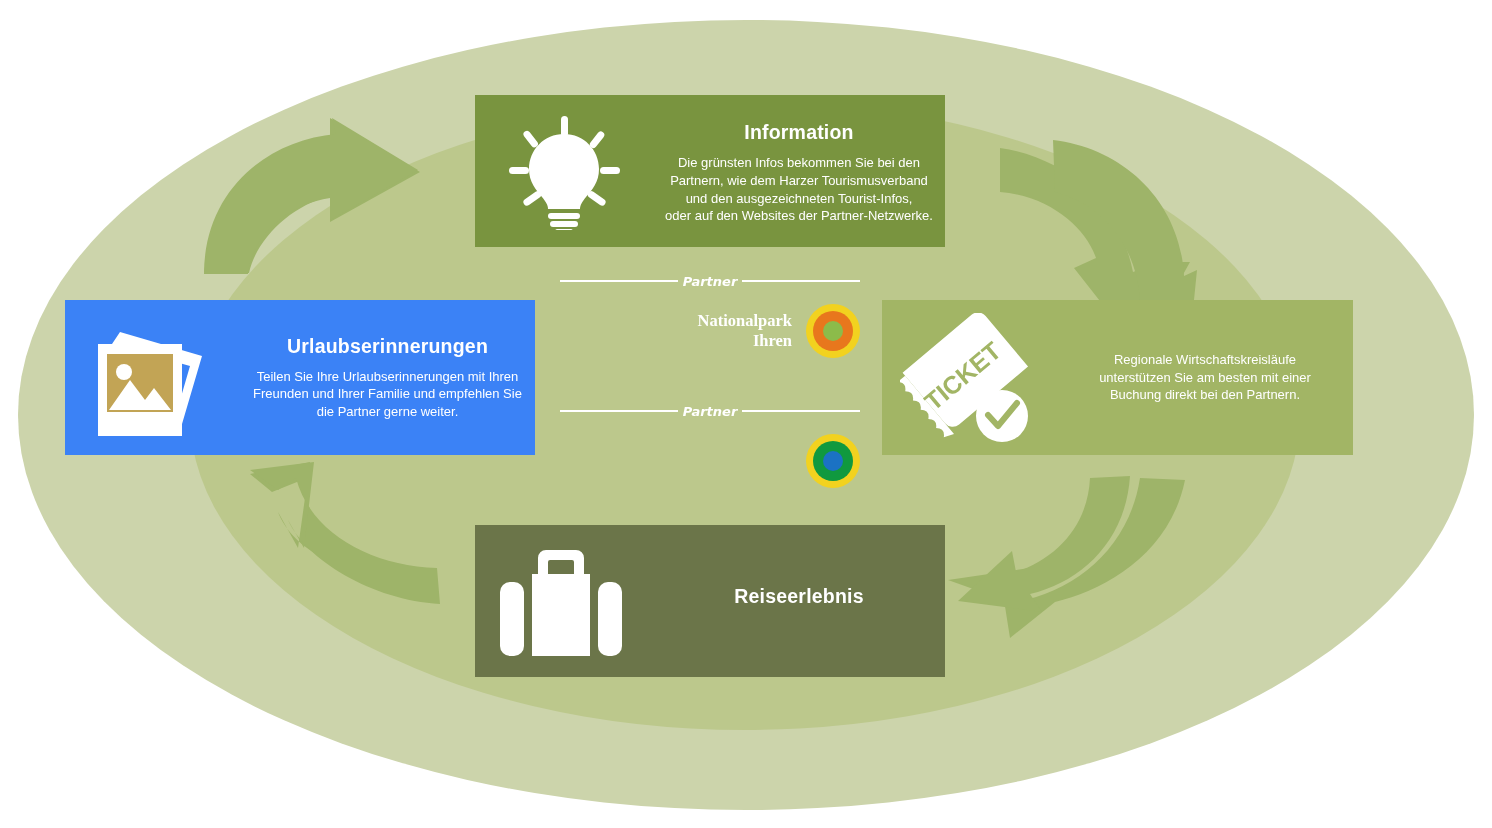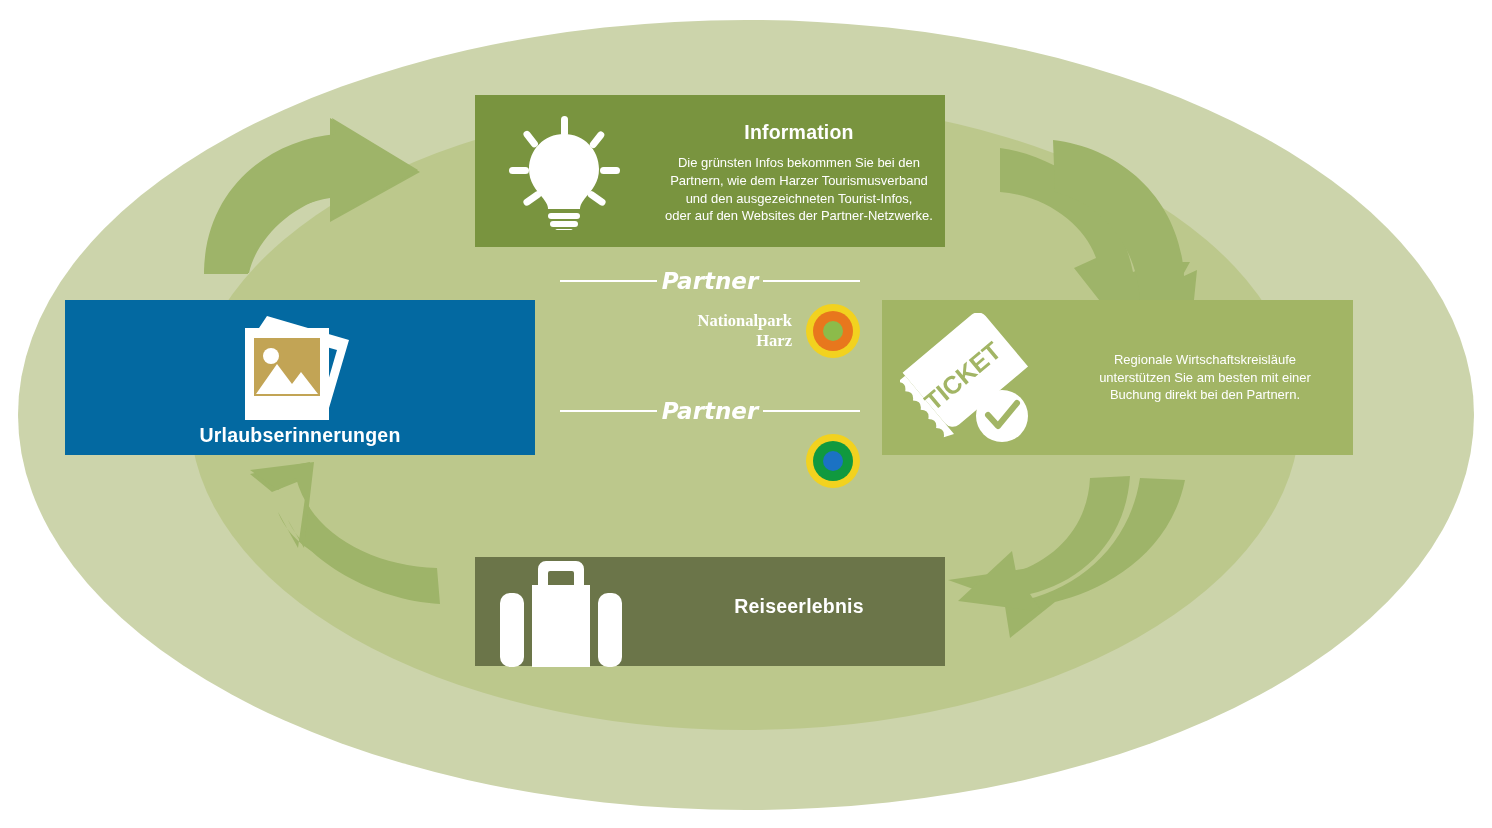--- a/index.html
+++ b/index.html
@@ -101,23 +101,22 @@
 
   #panel-erinnerungen {
     left: 65px; top: 300px;
     width: 470px; height: 155px;
     background: #c2a455;
   }
   #panel-erinnerungen .icon-col { width: 175px; }
 
   #panel-reiseerlebnis {
     left: 475px; top: 525px;
-    width: 470px; height: 109px;
+    width: 470px; height: 152px;
     background: #6b7549;
-    margin-top: 32px;
   }
   #panel-reiseerlebnis .icon-col { width: 178px; }
 
   
   .partner-group {
     position: absolute;
     width: 300px;
   }
   #partner-group-1 { left: 560px; top: 268px; }
   #partner-group-2 { left: 560px; top: 398px; }
@@ -130,21 +129,21 @@
   }
   .partner-heading .rule {
     flex: 1 1 auto;
     height: 2px;
     background: #ffffff;
   }
   .partner-heading .partner-word {
     font-family: "DejaVu Sans", sans-serif;
     font-style: italic;
     font-weight: bold;
-    font-size: 23px;
+    font-size: 13px;
     color: #ffffff;
     padding: 0 5px;
     white-space: nowrap;
   }
   .partner-row {
     display: flex;
     align-items: center;
     justify-content: flex-end;
     margin-top: 10px;
   }
@@ -263,32 +262,35 @@
         <path d="M88 102 L98 113 L117 90" stroke="#a2b565" stroke-width="6" fill="none" stroke-linecap="round" stroke-linejoin="round"></path>
       </svg>
     </div>
     <div class="text-col">
       <p>Regionale Wirtschaftskreisläufe
 unterstützen Sie am besten mit einer
 Buchung direkt bei den Partnern.</p>
     </div>
   </div>
 
-  <div class="panel" id="panel-erinnerungen" style="background: #0369a1; flex-direction: column;">
+  <div class="panel" id="panel-erinnerungen" style="background: #3b82f6;">
     <div class="icon-col">
       <svg width="126" height="124" viewBox="0 0 126 124">
         <path d="M30 16 L112 40 L92 108 L84 105 L100 50 L22 28 Z" fill="#ffffff"></path>
         <rect x="8" y="28" width="84" height="92" fill="#ffffff"></rect>
         <rect x="17" y="38" width="66" height="58" fill="#c2a455"></rect>
         <circle cx="34" cy="56" r="8" fill="#ffffff"></circle>
         <path d="M19 94 L40 64 L55 84 L64 72 L81 94 Z" fill="#ffffff"></path>
       </svg>
     </div>
     <div class="text-col">
       <h2>Urlaubserinnerungen</h2>
+      <p>Teilen Sie Ihre Urlaubserinnerungen mit Ihren
+Freunden und Ihrer Familie und empfehlen Sie
+die Partner gerne weiter.</p>
     </div>
   </div>
 
   <div class="panel" id="panel-reiseerlebnis" style="background: rgb(107, 117, 73);">
     <div class="icon-col">
       <svg width="140" height="118" viewBox="0 0 140 118">
         <path d="M52 8 h30 a8 8 0 0 1 8 8 v16 h-10 v-12 a2 2 0 0 0 -2 -2 h-22 a2 2 0 0 0 -2 2 v12 h-10 v-16 a8 8 0 0 1 8 -8 z" fill="#ffffff"></path>
         <rect x="38" y="32" width="58" height="82" fill="#ffffff"></rect>
         <rect x="6" y="40" width="24" height="74" rx="10" fill="#ffffff"></rect>
         <rect x="104" y="40" width="24" height="74" rx="10" fill="#ffffff"></rect>
@@ -300,21 +302,21 @@
   </div>
 
   <div class="partner-group" id="partner-group-1">
     <div class="partner-heading">
       <span class="rule"></span>
       <span class="partner-word">Partner</span>
       <span class="rule"></span>
     </div>
     <div class="partner-row">
       <span class="partner-name">Nationalpark
-Harz</span>
+Ihren</span>
       <span class="partner-logo" id="logo-1" style="background: rgb(242, 210, 31);">
         <span class="mid" id="logo-1-mid" style="background: rgb(232, 119, 29);">
           <span class="core" id="logo-1-core" style="background: rgb(140, 187, 74);"></span>
         </span>
       </span>
     </div>
   </div>
 
   <div class="partner-group" id="partner-group-2">
     <div class="partner-heading">

